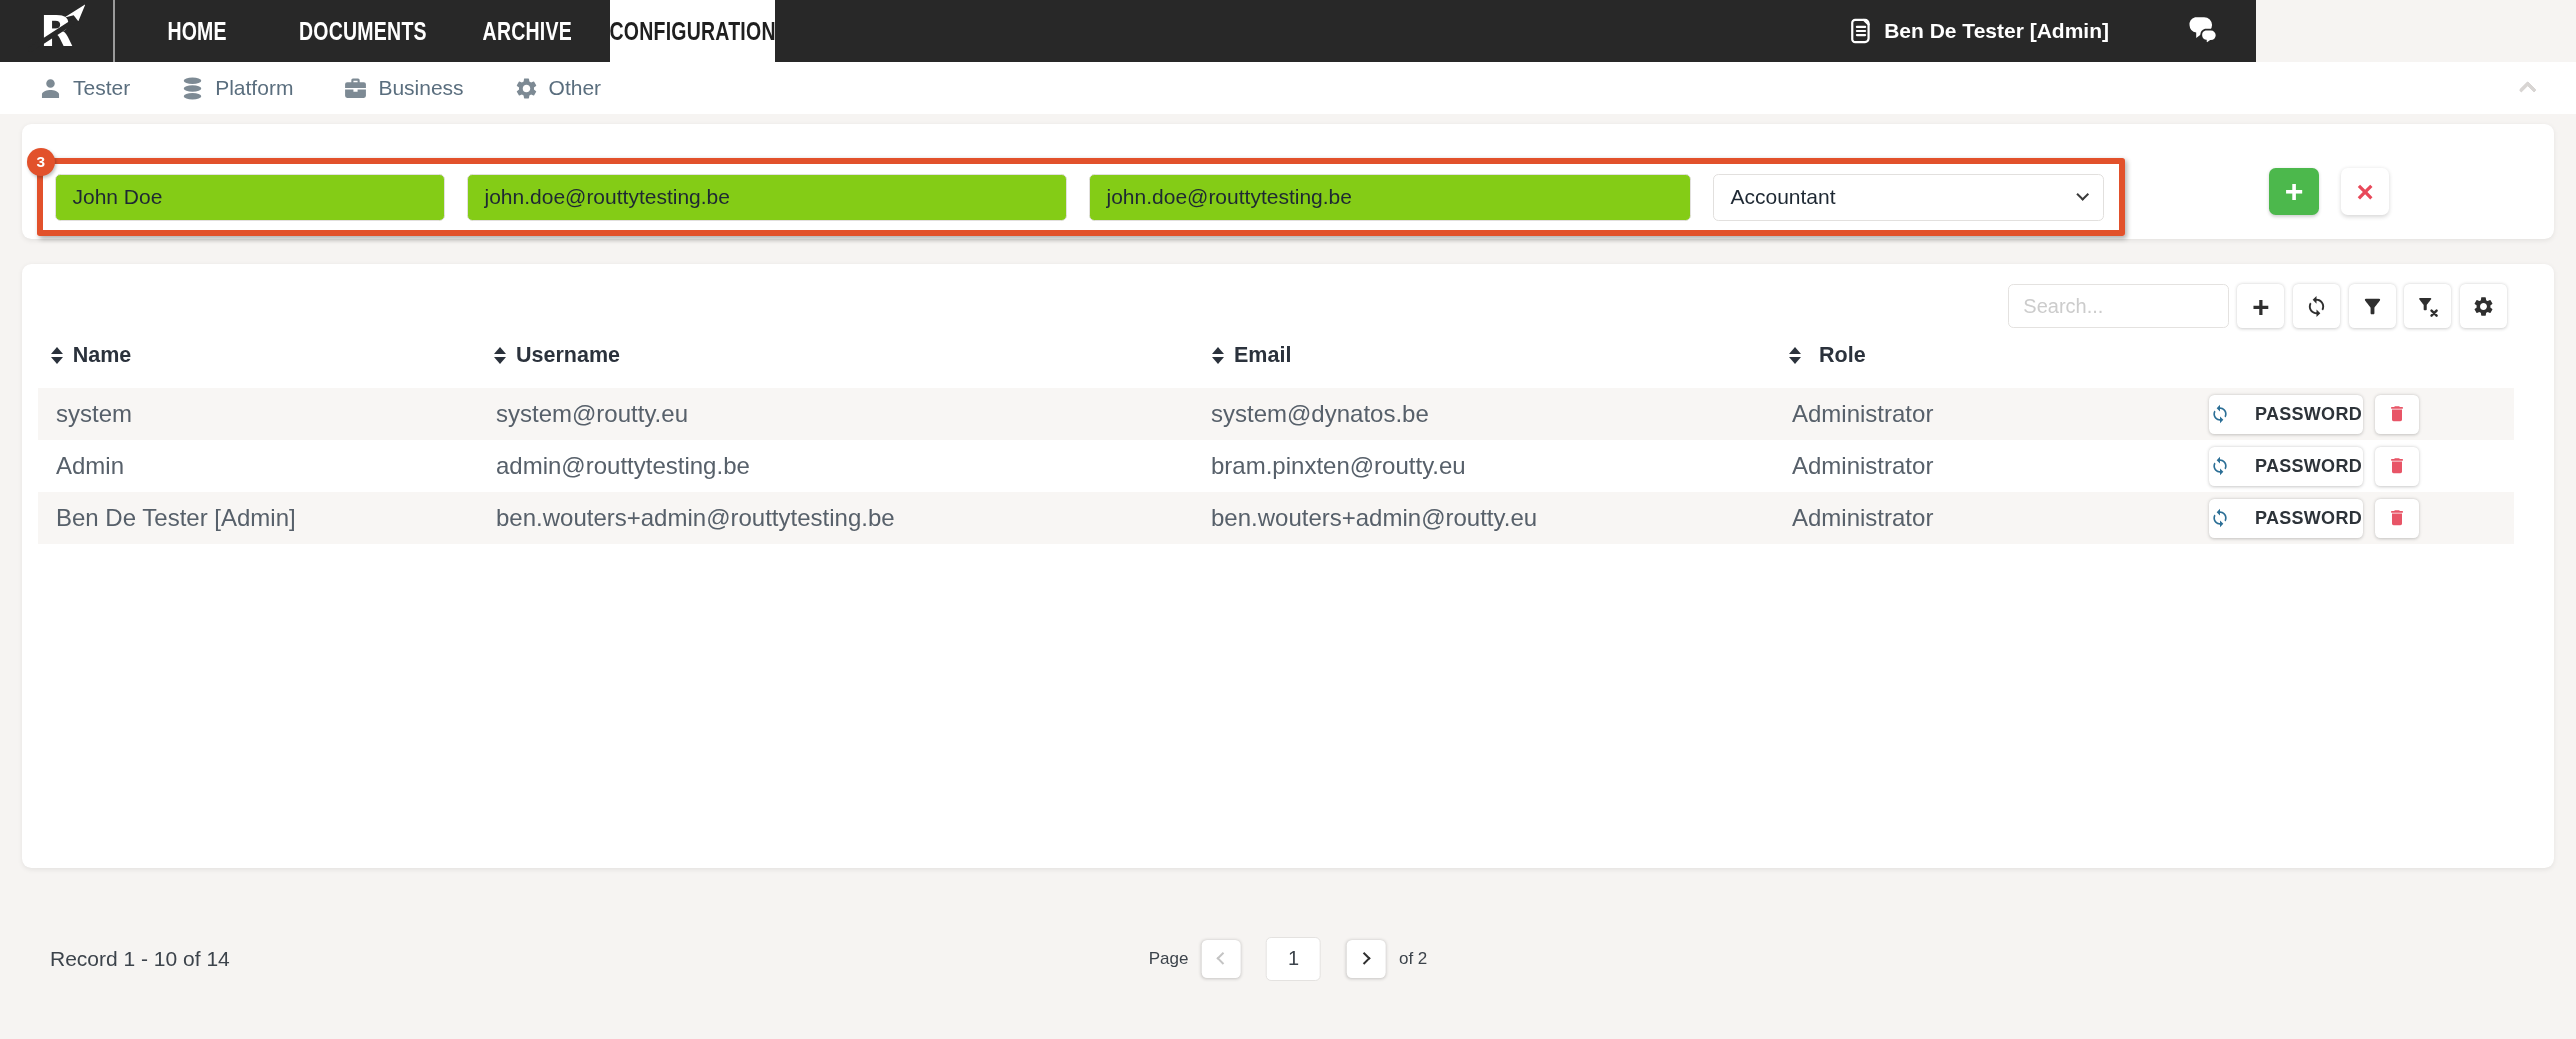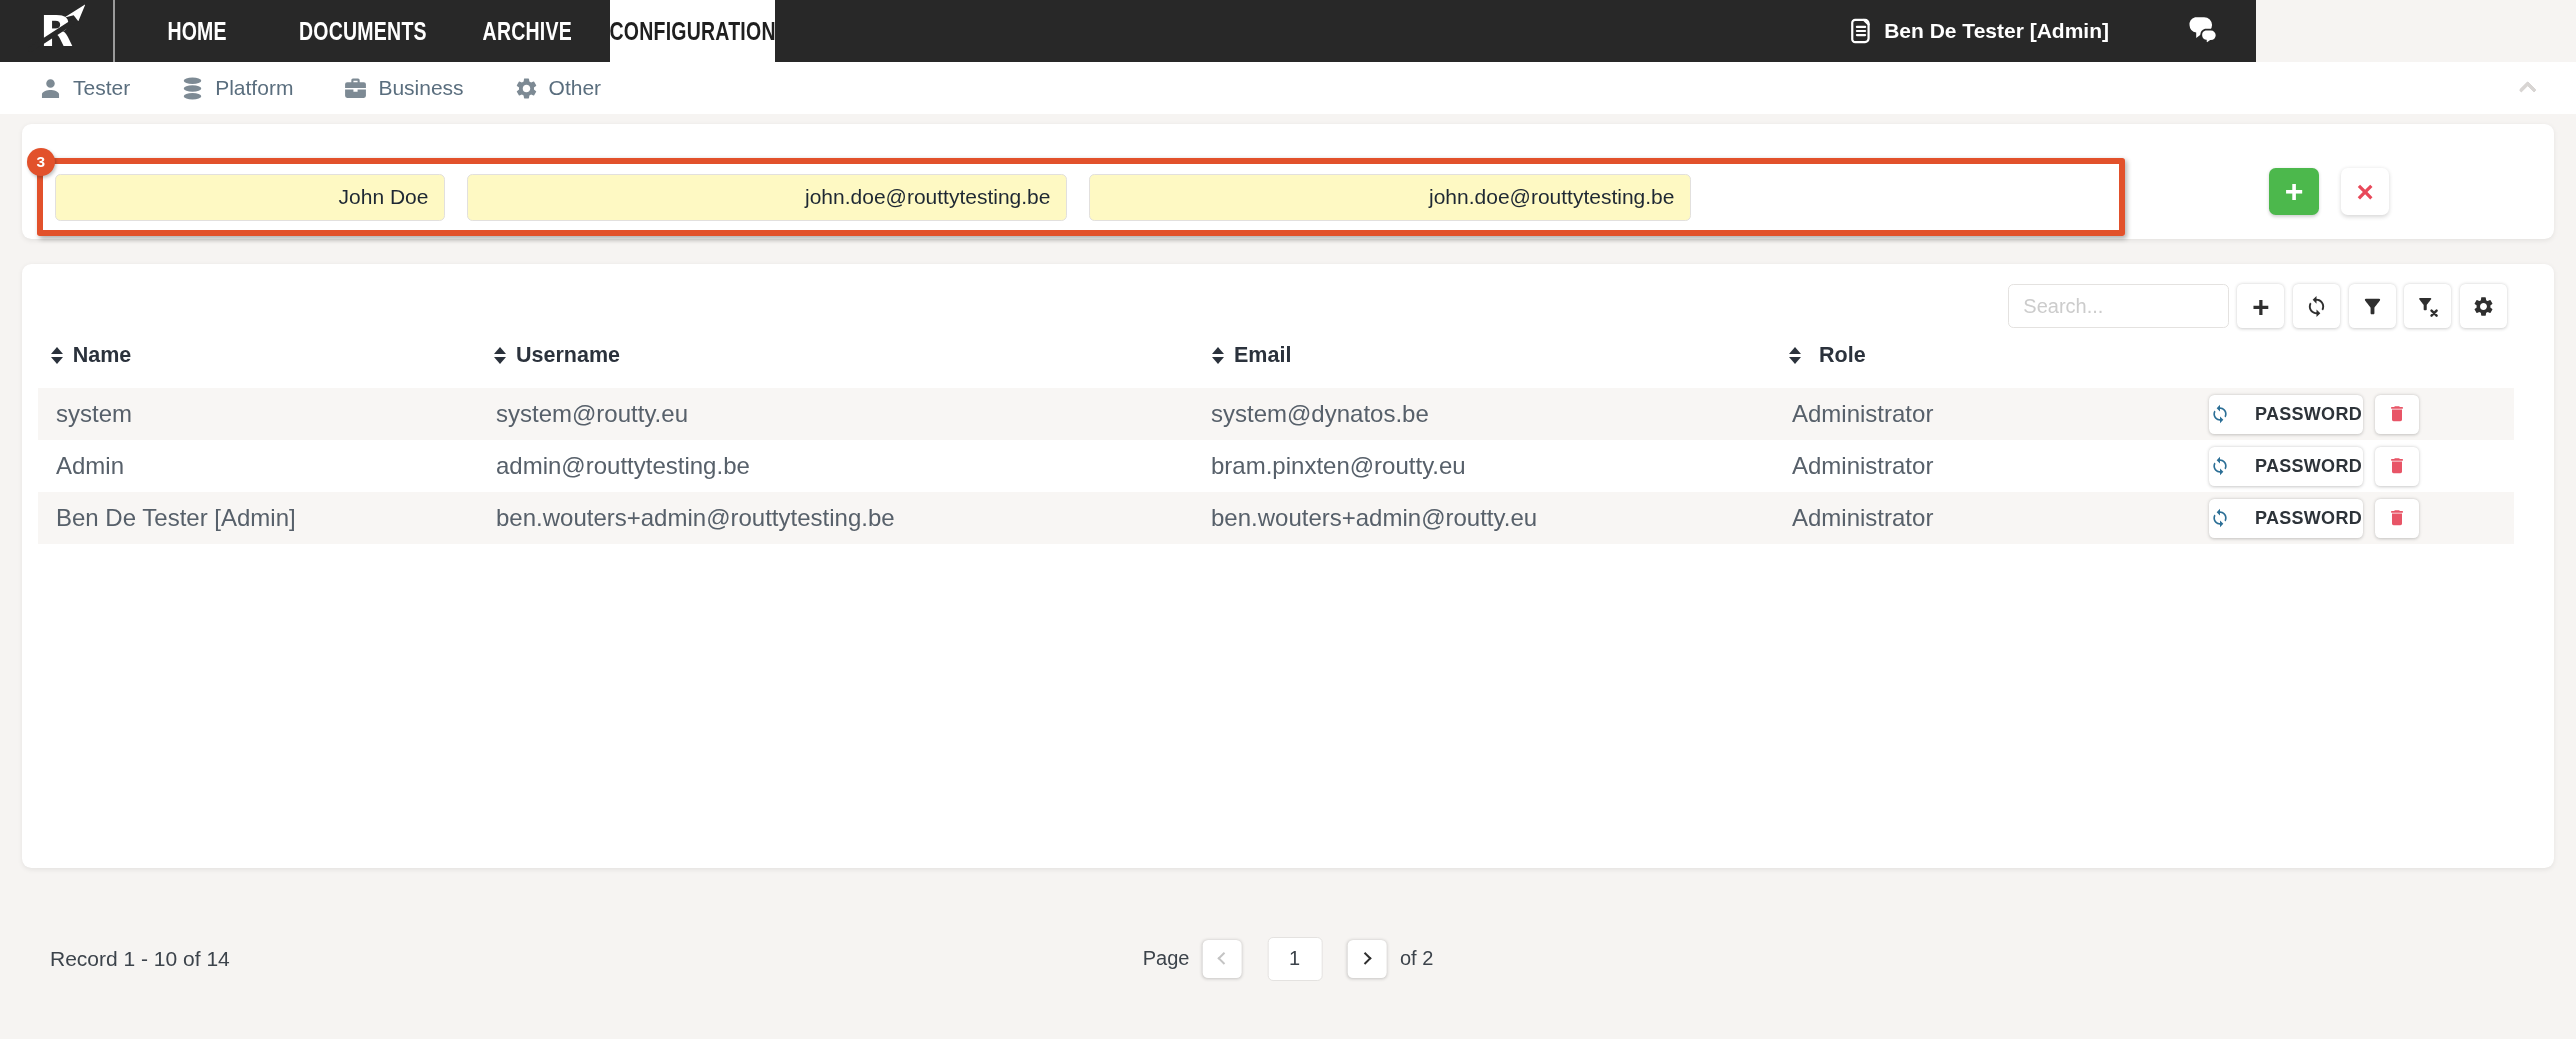--- a/index.html
+++ b/index.html
@@ -79,23 +79,23 @@
     box-shadow:2px 2.7px 5.4px rgba(0,0,0,0.30);
     display:flex; align-items:center; padding-left:12.7px; gap:22px;
   }
   .anno-badge {
     position:absolute; left:-16px; top:-16px; width:28px; height:28px;
     border-radius:50%; background:#e2512b; color:#ffffff; font-size:15.4px; font-weight:700;
     display:flex; align-items:center; justify-content:center;
     box-shadow:1.3px 2px 3.4px rgba(0,0,0,0.25);
   }
   .f-input {
-    height:47px; border:1.3px solid #e2e0de; border-radius:5.4px; background:#fef9c3;
+    height:47px; border:1.3px solid #e2e0de; border-radius:5.4px; background:#84cc16;
     font-size:21px; color:#1e2833; padding:0 16px;
-    font-family:"Liberation Sans", sans-serif; outline:none;text-align:right;
+    font-family:"Liberation Sans", sans-serif; outline:none;
   }
   .f-name { width:390px; }
   .f-user { width:600px; }
   .f-email { width:602px; }
   .f-select {
     width:391px; height:47px; border:1.3px solid #e2e0de; border-radius:5.4px; background:#fff;
     font-size:21px; color:#1e2833; padding:0 16px; display:flex; align-items:center;
     justify-content:space-between; cursor:pointer;
   }
   .chev-down-sm {
@@ -176,21 +176,21 @@
 
   
   .record-text {
     position:absolute; left:28px; top:671px; height:47px; line-height:47px;
     font-size:21px; color:#3c434b;
   }
   .pagination {
     position:absolute; left:50%; transform:translateX(-50%); top:671px; height:47px;
     display:flex; align-items:center; gap:13.4px;
   }
-  .page-label, .of-text { font-size:20px; color:#3c434b; }
+  .page-label, .of-text { font-size:17px; color:#3c434b; }
   .page-btn {
     width:39px; height:38px; background:#ffffff; border:none; border-radius:5.4px;
     box-shadow:0 0.7px 3.4px rgba(0,0,0,0.20); cursor:pointer;
     display:flex; align-items:center; justify-content:center;
   }
   .chev-left  { width:8.7px; height:8.7px; border-right:2.7px solid #c4c4c4; border-bottom:2.7px solid #c4c4c4; transform:rotate(135deg); margin-left:4px; }
   .chev-right { width:8.7px; height:8.7px; border-right:2.7px solid #2f2f2f; border-bottom:2.7px solid #2f2f2f; transform:rotate(-45deg); margin-right:4px; }
   .page-input {
     width:55px; height:44px; border:1.3px solid #e4e2e0; border-radius:5.4px;
     text-align:center; font-size:20px; color:#3c434b; outline:none;
@@ -273,20 +273,24 @@
     <span class="chev chev-up"></span>
   </div>
 </div>
 
 <div class="card card-form">
   <div class="anno-rect">
     <div class="anno-badge">3</div>
     <input class="f-input f-name" type="text" value="John Doe" style="">
     <input class="f-input f-user" type="text" value="john.doe@routtytesting.be" style="">
     <input class="f-input f-email" type="text" value="john.doe@routtytesting.be" style="">
+    <div class="f-select">
+      <span>Accountant</span>
+      <span class="chev-down-sm"></span>
+    </div>
   </div>
   <button class="btn-add">+</button>
   <button class="btn-cancel">×</button>
 </div>
 
 <div class="card card-table">
 
   <div class="toolbar">
     <input class="search-input" type="text" placeholder="Search..." style="">
     <button class="tool-btn">

